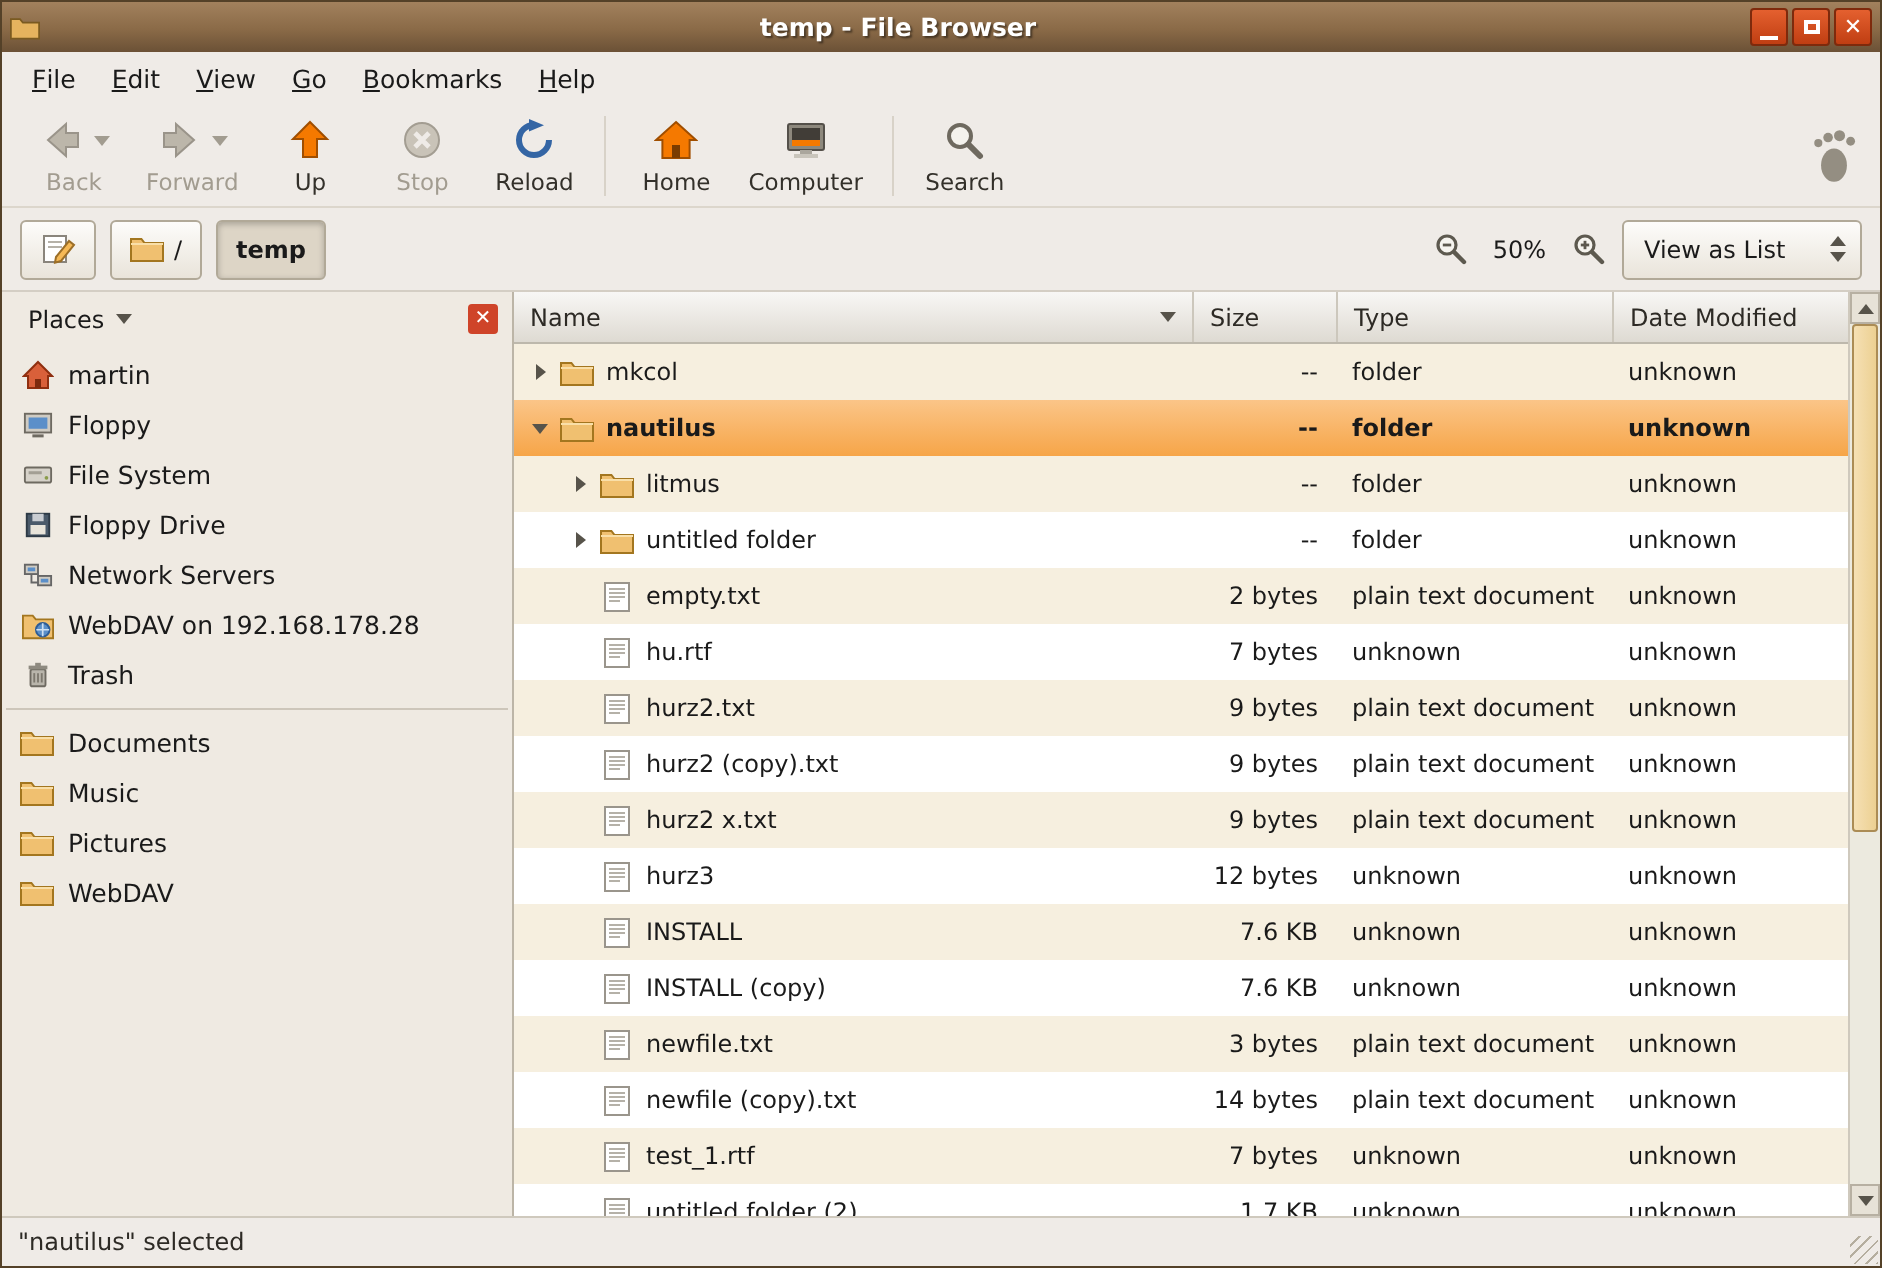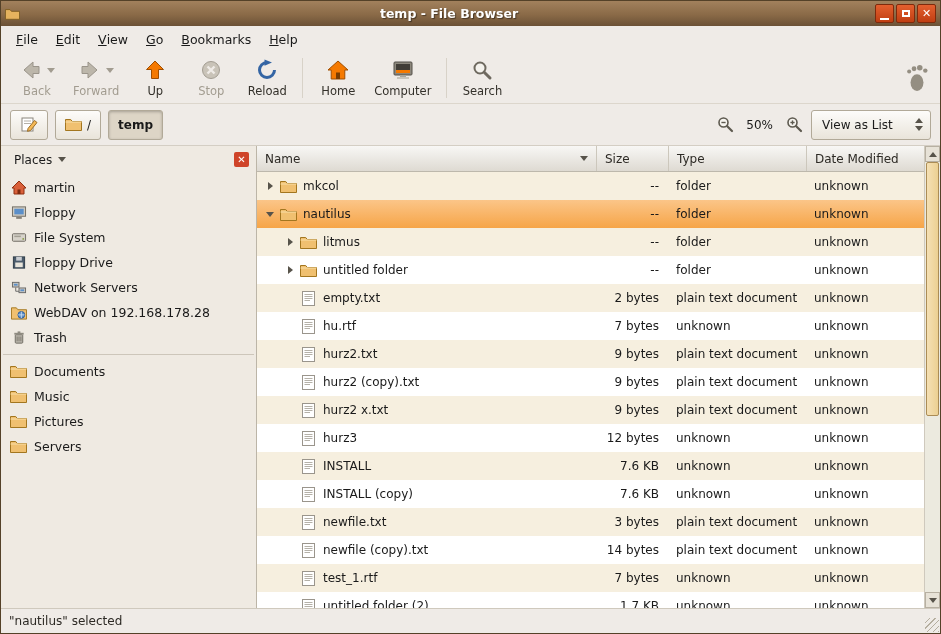--- a/index.html
+++ b/index.html
@@ -86,21 +86,21 @@
   .hcol.c0 { width:340px; justify-content:space-between; }
   .hcol.c1 { width:72px; }
   .hcol.c2 { width:138px; }
   .hcol.c3 { flex:1; border-right:none; }
   .sort-arrow { border-left:4px solid transparent; border-right:4px solid transparent;
                 border-top:5px solid #57534a; }
 
   .list-body { flex:1; overflow:hidden; }
   .row { height:28px; display:flex; align-items:center; background:#fff; }
   .row.alt { background:#f6efdf; }
-  .row.selected { background:linear-gradient(#fbc588,#f6a548); }
+  .row.selected { background:linear-gradient(#fbc588,#f6a548);font-weight:bold; }
   .cell-name { width:340px; flex:none; display:flex; align-items:center; overflow:hidden; white-space:nowrap; }
   .cell-name.ind-0 { padding-left:5px; }
   .cell-name.ind-1 { padding-left:25px; }
   .expander { width:16px; flex:none; display:inline-flex; align-items:center; justify-content:center; }
   .expander.collapsed::before { content:''; border-left:5px solid #57534a;
       border-top:4px solid transparent; border-bottom:4px solid transparent; }
   .expander.expanded::before { content:''; border-top:5px solid #57534a;
       border-left:4px solid transparent; border-right:4px solid transparent; }
   .row-icon { width:21px; flex:none; display:inline-flex; justify-content:center; margin-right:4px; }
   .cell-size { width:72px; flex:none; text-align:right; padding-right:10px; }
@@ -428,21 +428,21 @@
             </span>
             <span>Pictures</span>
           </div>
           <div class="place-item">
             <span class="icon">
               <svg width="17" height="13" viewBox="0 0 17 13">
                 <path d="M0.5 1.5 h5.2 l1.6 2 h9.2 v9 h-16 z" fill="#f0c070" stroke="#a3761f"></path>
                 <path d="M0.5 4 h16" stroke="#f9dfa8"></path>
               </svg>
             </span>
-            <span>Servers</span>
+            <span>WebDAV</span>
           </div>
         </div>
     </div>
 
     <div class="filearea">
       <div class="list-header">
           <div class="hcol c0">
             <span>Name</span>
             <span class="sort-arrow"></span>
           </div>

